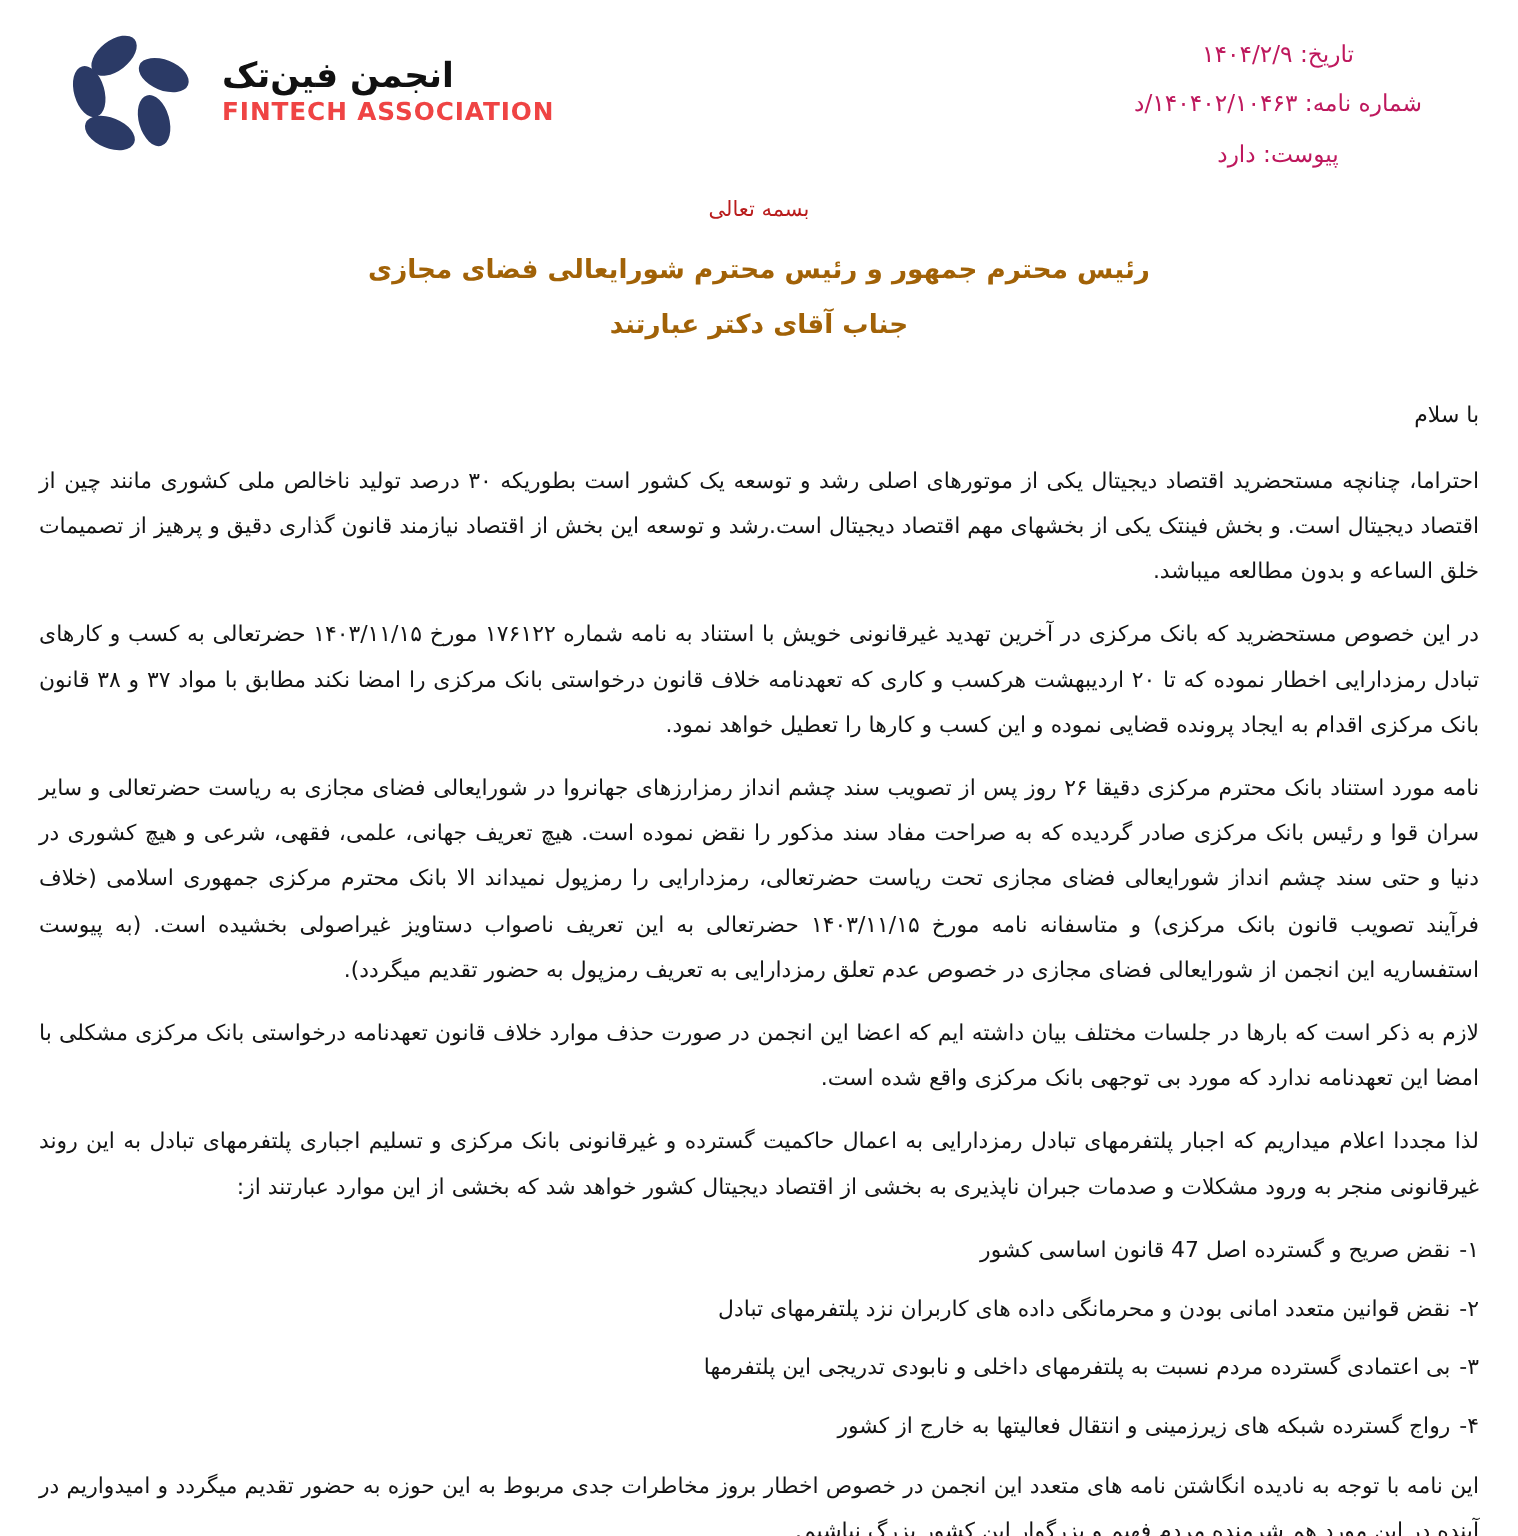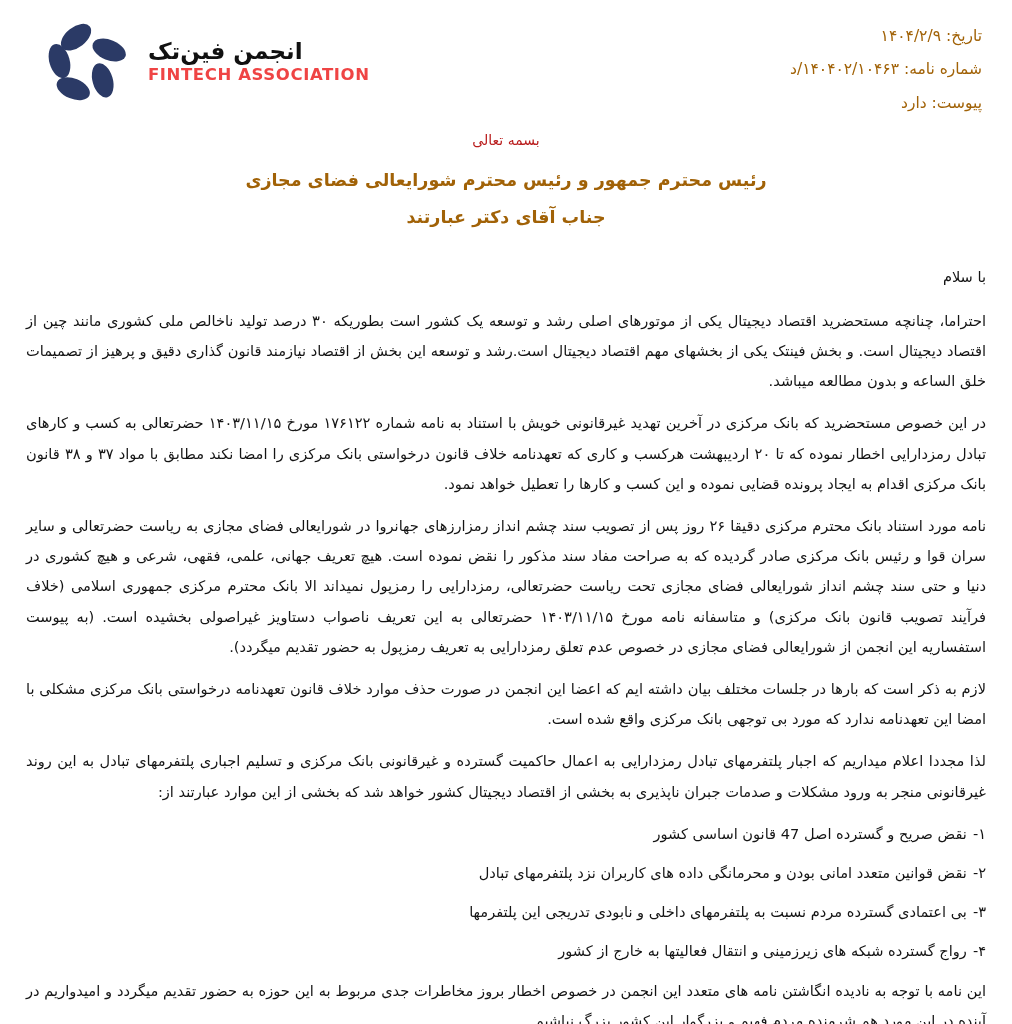--- a/index.html
+++ b/index.html
@@ -73,24 +73,24 @@
   .brand-mark {
     width: 92px;
     height: 92px;
     position: relative;
     flex: none;
   }
   .brand-mark svg { display: block; }
 
   .meta {
     direction: rtl;
-    text-align: right;
+    text-align: center;
     font-size: 15.5px;
     line-height: 2.15;
-    color: #a16207;
+    color: #be185d;
     padding-top: 10px;
     min-width: 260px;
   }
   .meta-line { white-space: nowrap; }
 
   
   .invocation {
     direction: rtl;
     text-align: center;
     font-size: 14px;

